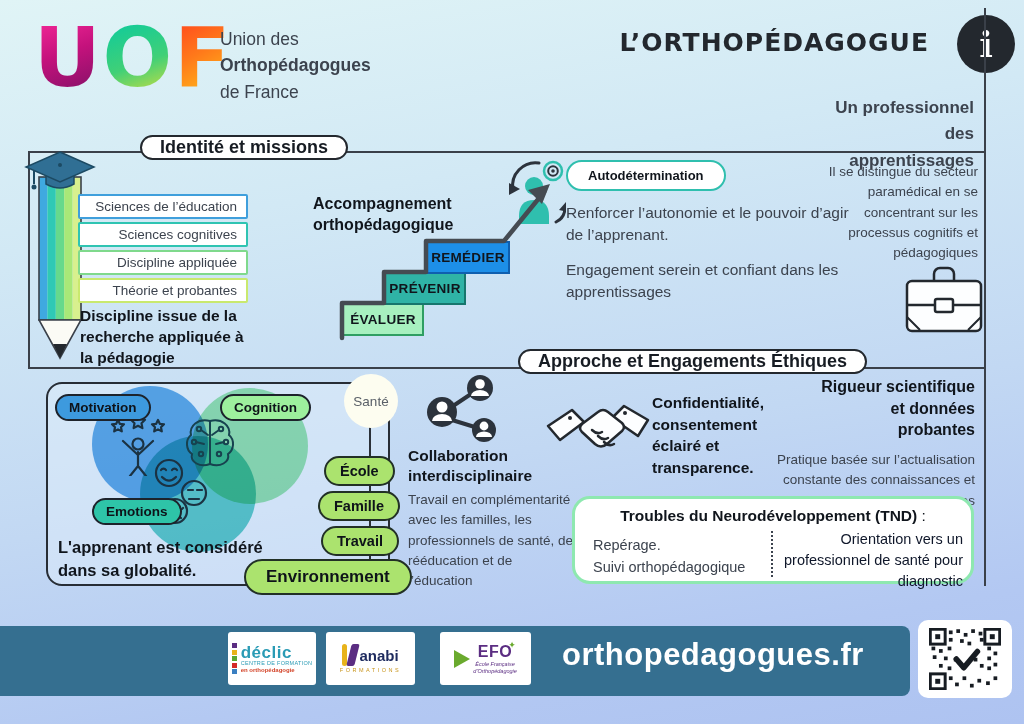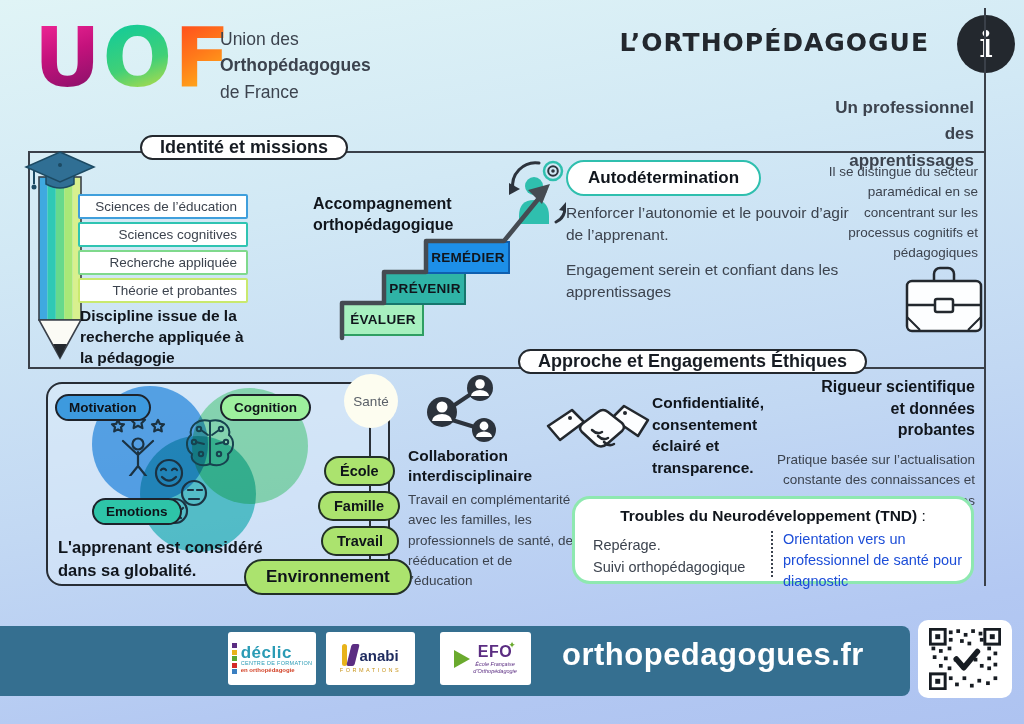--- a/index.html
+++ b/index.html
@@ -52,21 +52,21 @@
   
   .acc-title { left:313px; top:194px; width:165px; font-weight:800; font-size:16px; line-height:1.3; color:#10151c; }
   .step { position:absolute; display:flex; align-items:center; justify-content:center;
     font-weight:800; font-size:13.5px; letter-spacing:.3px; color:#10151c; }
   .step-evaluer  { left:342px; top:303px; width:82px; height:33px; background:#a7f0bf; border:2px solid #2f9e62; }
   .step-prevenir { left:384px; top:272px; width:82px; height:33px; background:#2fb3a6; border:2px solid #17766d; }
   .step-remedier { left:426px; top:241px; width:84px; height:33px; background:#1d8fe8; border:2px solid #0f5faf; }
 
   
   .pill-auto { left:566px; top:160px; background:#fff; border:2.5px solid #2fbfae; border-radius:20px;
-    padding:6px 20px; font-weight:800; font-size:17px; color:#10151c; white-space:nowrap; }
+    padding:6px 20px; font-weight:800; font-size:13px; color:#10151c; white-space:nowrap; }
   .auto-points { left:566px; top:202px; width:285px; }
   .auto-points p { font-size:15.5px; line-height:1.4; color:#3c434e; margin-bottom:14px; }
 
   .distinction { top:162px; right:46px; width:154px; text-align:right; font-size:13.5px; line-height:1.5; color:#3c434e; }
 
   
   .venn-box { left:46px; top:382px; width:344px; height:204px; border:2px solid #272d35; border-radius:16px;
     background:rgba(230,242,252,.4); }
   .vcircle { position:absolute; width:116px; height:116px; border-radius:50%; mix-blend-mode:multiply; }
   .c-blue  { left:92px;  top:386px; background:rgba(74,163,232,.85); }
@@ -98,21 +98,21 @@
   .confidentiality { left:652px; top:392px; width:142px; font-weight:800; font-size:15.5px; line-height:1.4; color:#10151c; }
   .rigor-title { top:376px; right:49px; width:160px; text-align:right; font-weight:800; font-size:16px; line-height:1.35; color:#10151c; }
   .rigor-text { top:450px; right:49px; width:205px; text-align:right; font-size:13.5px; line-height:1.5; color:#3c434e; }
 
   
   .tnd-box { left:572px; top:496px; width:402px; height:88px; background:#fff; border:3px solid #8ee8b0; border-radius:18px; z-index:5; }
   .tnd-title { position:absolute; left:0; top:8px; width:100%; text-align:center; font-size:15.5px; color:#10151c; }
   .tnd-title .t-bold { font-weight:800; }
   .tnd-left { position:absolute; left:18px; top:36px; width:168px; font-size:14.5px; line-height:1.5; color:#3c434e; }
   .tnd-divider { position:absolute; left:196px; top:32px; height:46px; border-left:2.5px dotted #3c434e; }
-  .tnd-right { position:absolute; left:208px; top:30px; width:180px; text-align:left; font-size:14.5px; line-height:1.45; color:#1d4ed8; }
+  .tnd-right { position:absolute; left:208px; top:30px; width:180px; text-align:right; font-size:14.5px; line-height:1.45; color:#0f172a; }
 
   
   .footer-bar { left:0; top:626px; width:910px; height:70px; background:#356f90; border-radius:0 8px 8px 0; }
   .partner-card { position:absolute; top:632px; height:53px; background:#fff; border-radius:3px; z-index:7;
     display:flex; align-items:center; justify-content:center; overflow:hidden; }
   .card-declic { left:228px; width:88px; }
   .card-manabi { left:326px; width:89px; }
   .card-efo    { left:440px; width:91px; }
   .declic-squares { display:flex; flex-direction:column; gap:1.5px; margin-right:4px; }
   .declic-squares i { width:5px; height:5px; display:block; }
@@ -184,21 +184,21 @@
       <path d="M22,24 v10 q14,8 28,0 v-10" fill="#306f94" stroke="#1c4a63" stroke-width="1.5"></path>
       <polygon points="36,2 70,17 36,32 2,17" fill="#306f94" stroke="#1c4a63" stroke-width="1.5"></polygon>
       <line x1="10" y1="20" x2="10" y2="34" stroke="#1c4a63" stroke-width="2"></line>
       <circle cx="10" cy="37" r="2.5" fill="#1c4a63"></circle>
       <circle cx="36" cy="15" r="2" fill="#1c4a63"></circle>
     </svg>
   </div>
   <div class="abs subjects">
     <div class="subject-box subj0">Sciences de l’éducation</div>
     <div class="subject-box subj1">Sciences cognitives</div>
-    <div class="subject-box subj2">Recherche appliquée</div>
+    <div class="subject-box subj2">Discipline appliquée</div>
     <div class="subject-box subj3">Théorie et probantes</div>
   </div>
   <div class="abs pencil-caption">Discipline issue de la recherche appliquée à la pédagogie</div>
 
   <div class="abs acc-title">Accompagnement orthopédagogique</div>
   <div class="abs step step-evaluer">ÉVALUER</div>
   <div class="abs step step-prevenir">PRÉVENIR</div>
   <div class="abs step step-remedier">REMÉDIER</div>
   <div class="abs" style="left:328px; top:168px; z-index:4; pointer-events:none;">
     <svg width="240" height="180" viewBox="0 0 240 180">

